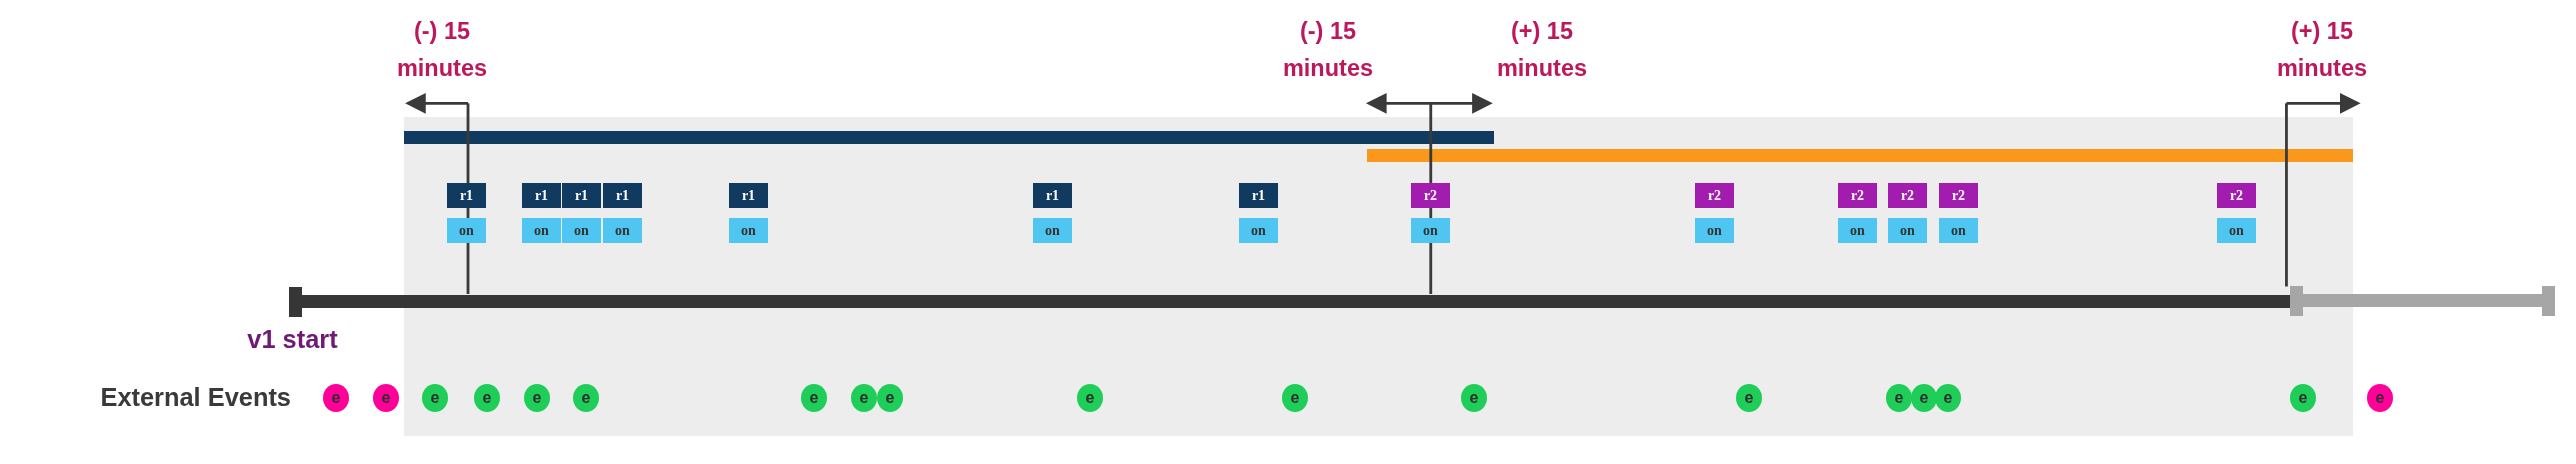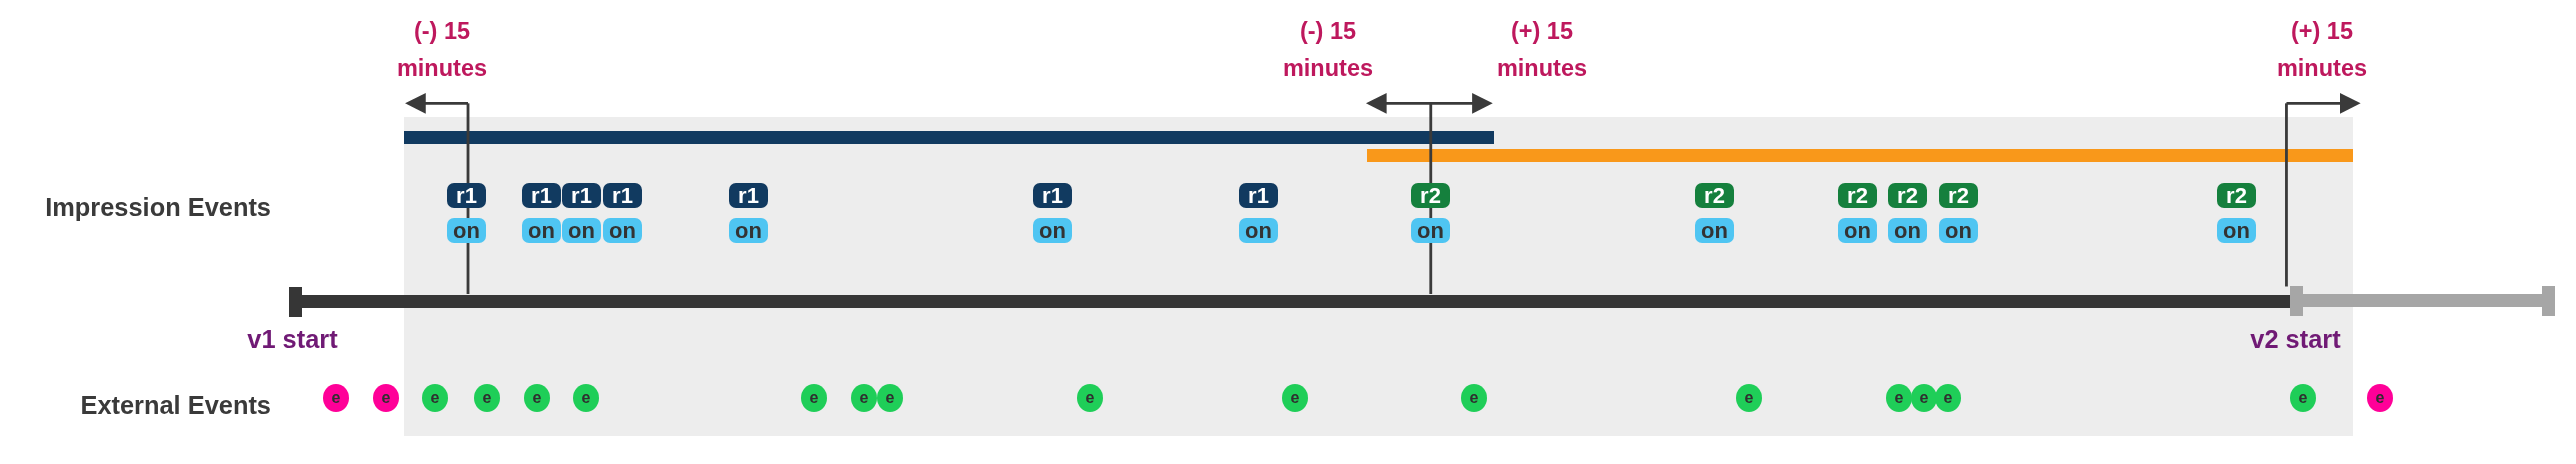--- a/index.html
+++ b/index.html
@@ -21,21 +21,21 @@
     position: absolute;
     left: 0; width: 271px;
     text-align: right;
     font-size: 25.4px;
     font-weight: 600;
     color: #3A3A3A;
     line-height: 26px;
     white-space: nowrap;
   }
   #impression-label { top: 194px; }
-  #external-label   { top: 392px; }
+  #external-label   { top: 384px; padding-left: 20px; }
   .annotation {
     position: absolute;
     top: 13px;
     width: 226px;
     text-align: center;
     font-size: 23.5px;
     font-weight: 600;
     color: #be185d;
     line-height: 37px;
   }
@@ -61,26 +61,27 @@
     white-space: nowrap;
   }
   #v1-start-label { left: 189px; }
   #v2-start-label { left: 2192px; }
   svg.overlay { position: absolute; left: 0; top: 0; pointer-events: none; }
   .badge-col { position: absolute; width: 39px; }
   .r-badge, .on-badge {
     position: absolute;
     left: 0; width: 39px; height: 25.4px;
     display: flex; align-items: center; justify-content: center;
-    font-size: 22px; font-weight: 600;
-    border-radius: 7px;
+    font-size: 14px; font-weight: 600;
+    border-radius: 0;
+    font-family: Liberation Serif, serif;
   }
   .r-badge { top: 0; color: #ffffff; }
   .r-badge.r1 { background: #113A60; }
-  .r-badge.r2 { background: #15803d; }
+  .r-badge.r2 { background: #a21caf; }
   .on-badge { top: 35px; background: #4FC5F2; color: #333333; }
   .dot {
     position: absolute;
     top: 384px;
     width: 26px; height: 28px;
     border-radius: 50%;
     display: flex; align-items: center; justify-content: center;
     font-size: 16px; font-weight: 600;
     color: #2F2F2F;
   }
@@ -126,31 +127,29 @@
   </div>
   <div class="annotation" style="left:1429px">
     <span>(+) 15</span>
     <span>minutes</span>
   </div>
   <div class="annotation" style="left:2209px">
     <span>(+) 15</span>
     <span>minutes</span>
   </div>
 
-  <div class="row-label" id="impression-label">Impression Events</div>
   <div class="row-label" id="external-label">External Events</div>
 
   <div class="tl-bar" id="tl-dark"></div>
   <div class="tl-cap" id="tl-v1-cap"></div>
   <div class="tl-cap" id="tl-v2-cap"></div>
   <div class="tl-bar" id="tl-gray"></div>
   <div class="tl-cap" id="tl-end-cap"></div>
 
   <div class="start-label" id="v1-start-label">v1 start</div>
-  <div class="start-label" id="v2-start-label">v2 start</div>
 
   <div id="badges">
       <div class="badge-col" style="left: 447px; top: 183px;">
         <div class="r-badge r1">r1</div>
         <div class="on-badge">on</div>
       </div>
       <div class="badge-col" style="left: 522px; top: 183px;">
         <div class="r-badge r1">r1</div>
         <div class="on-badge">on</div>
       </div>

